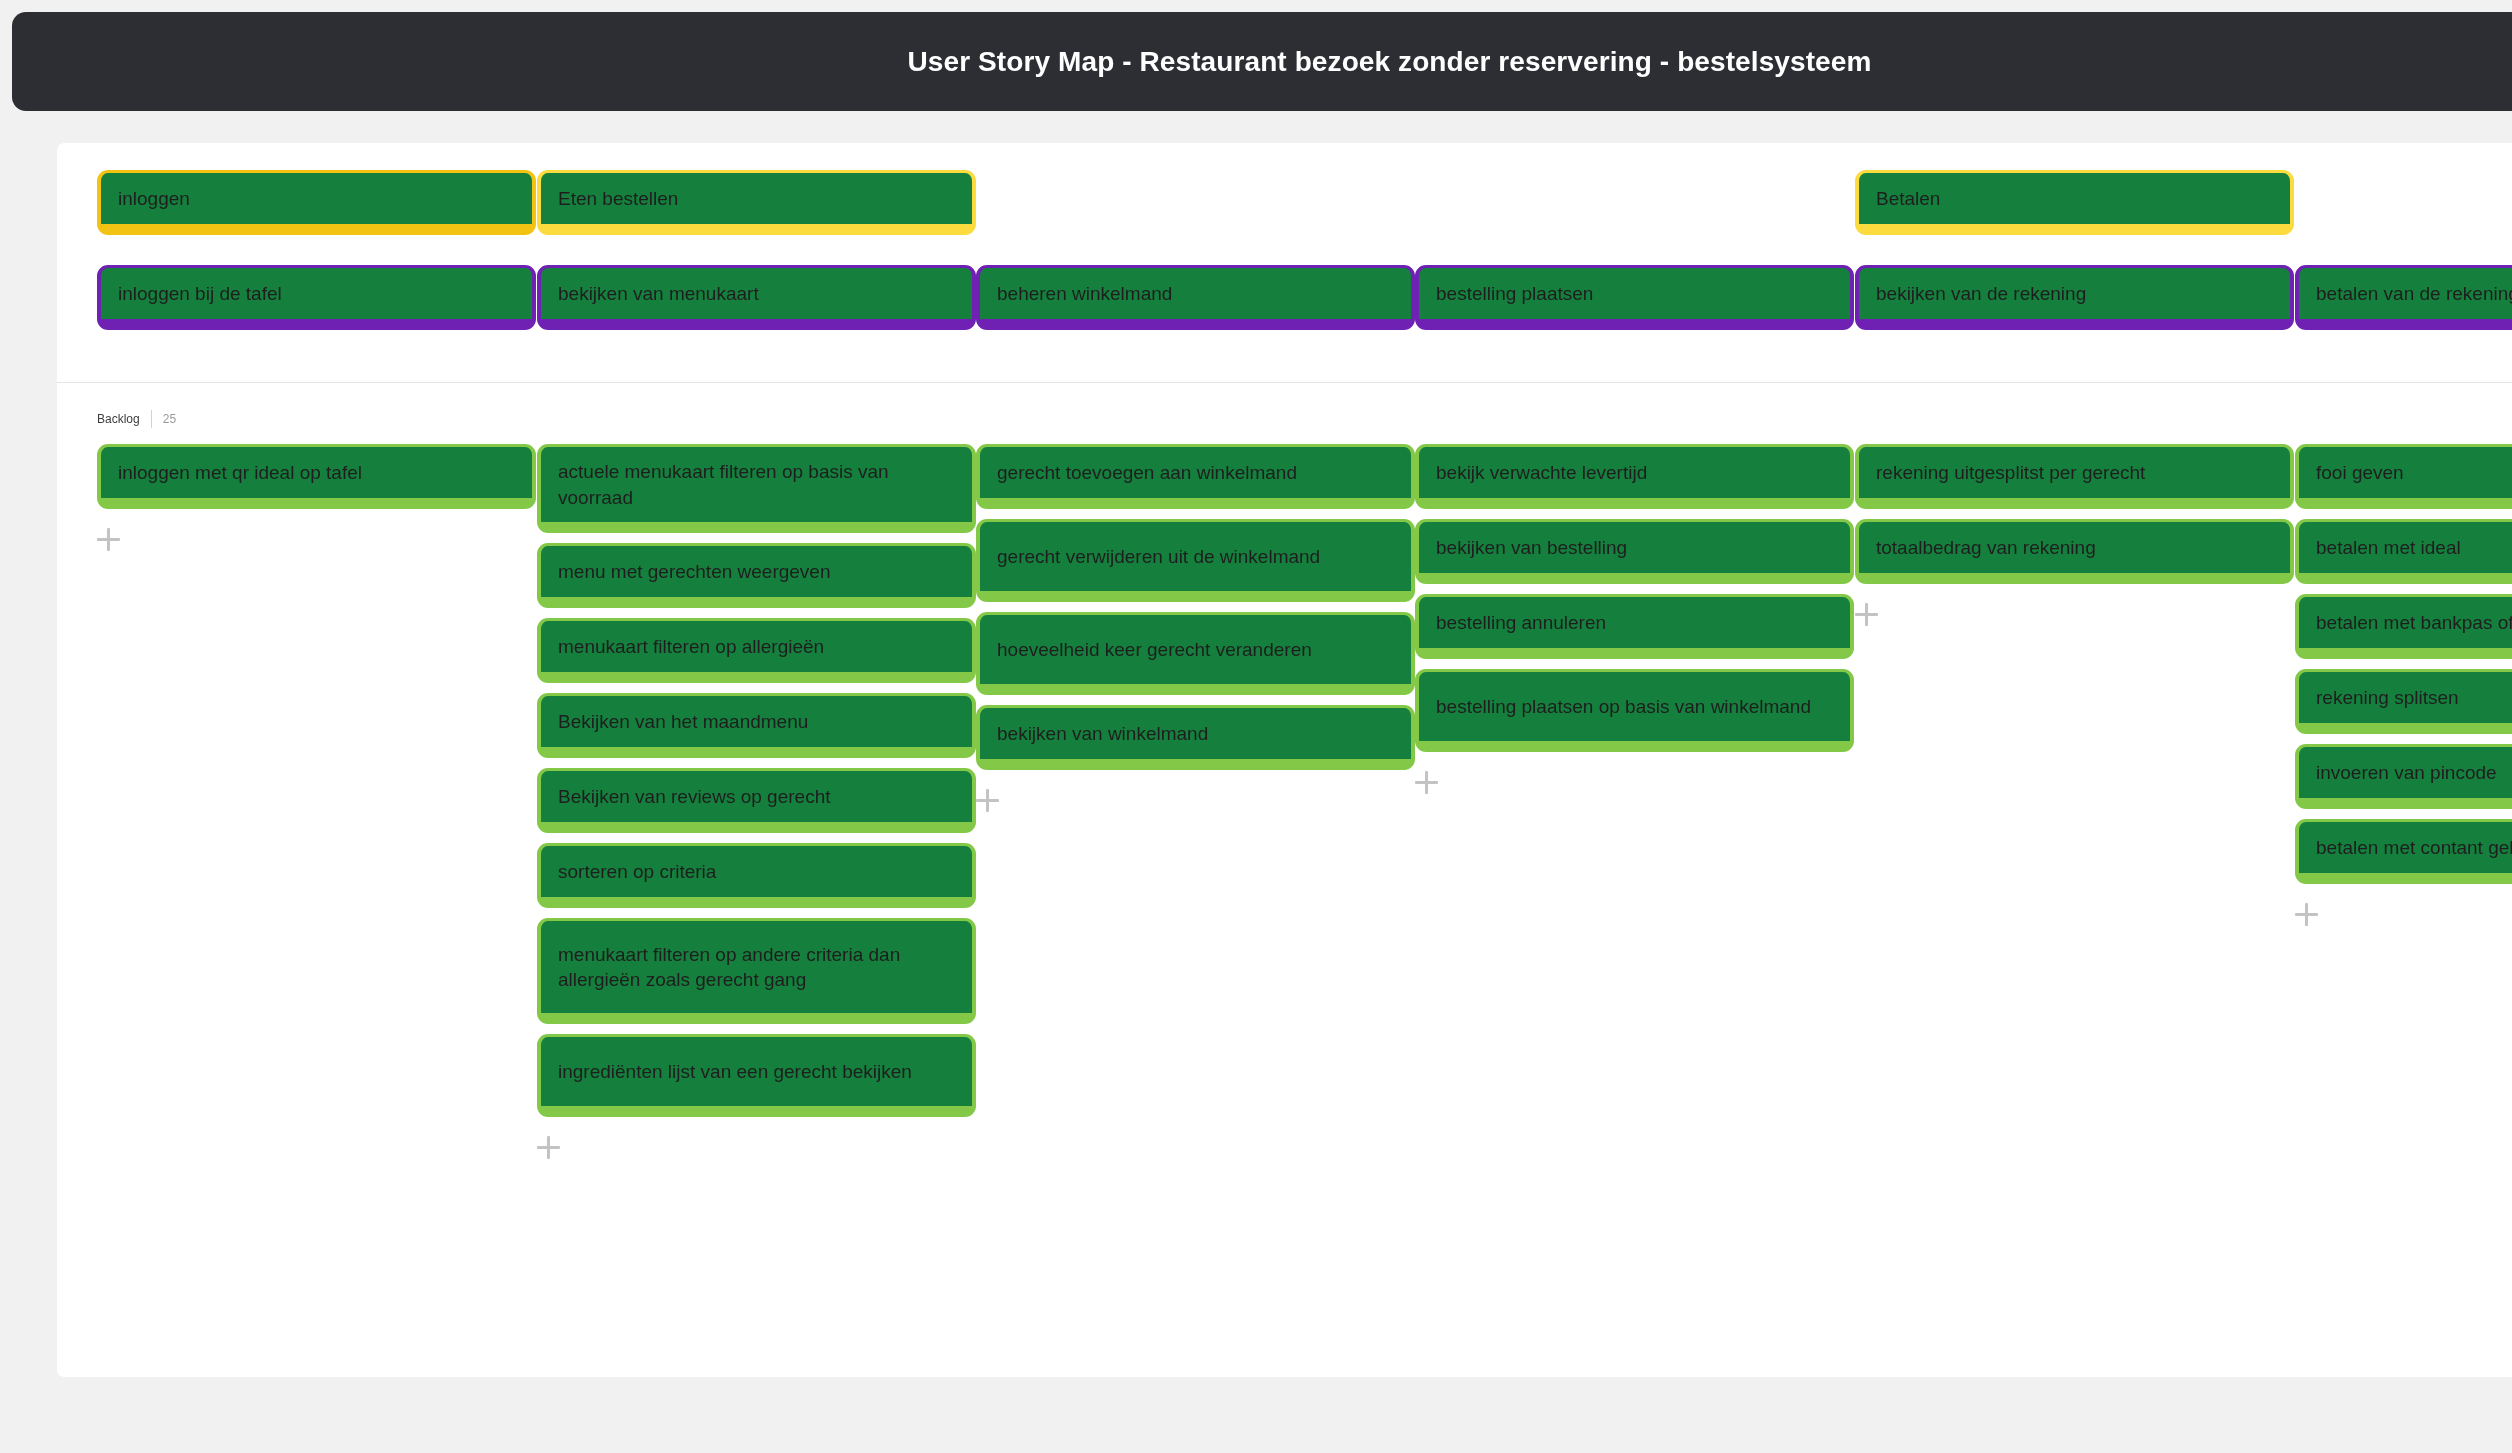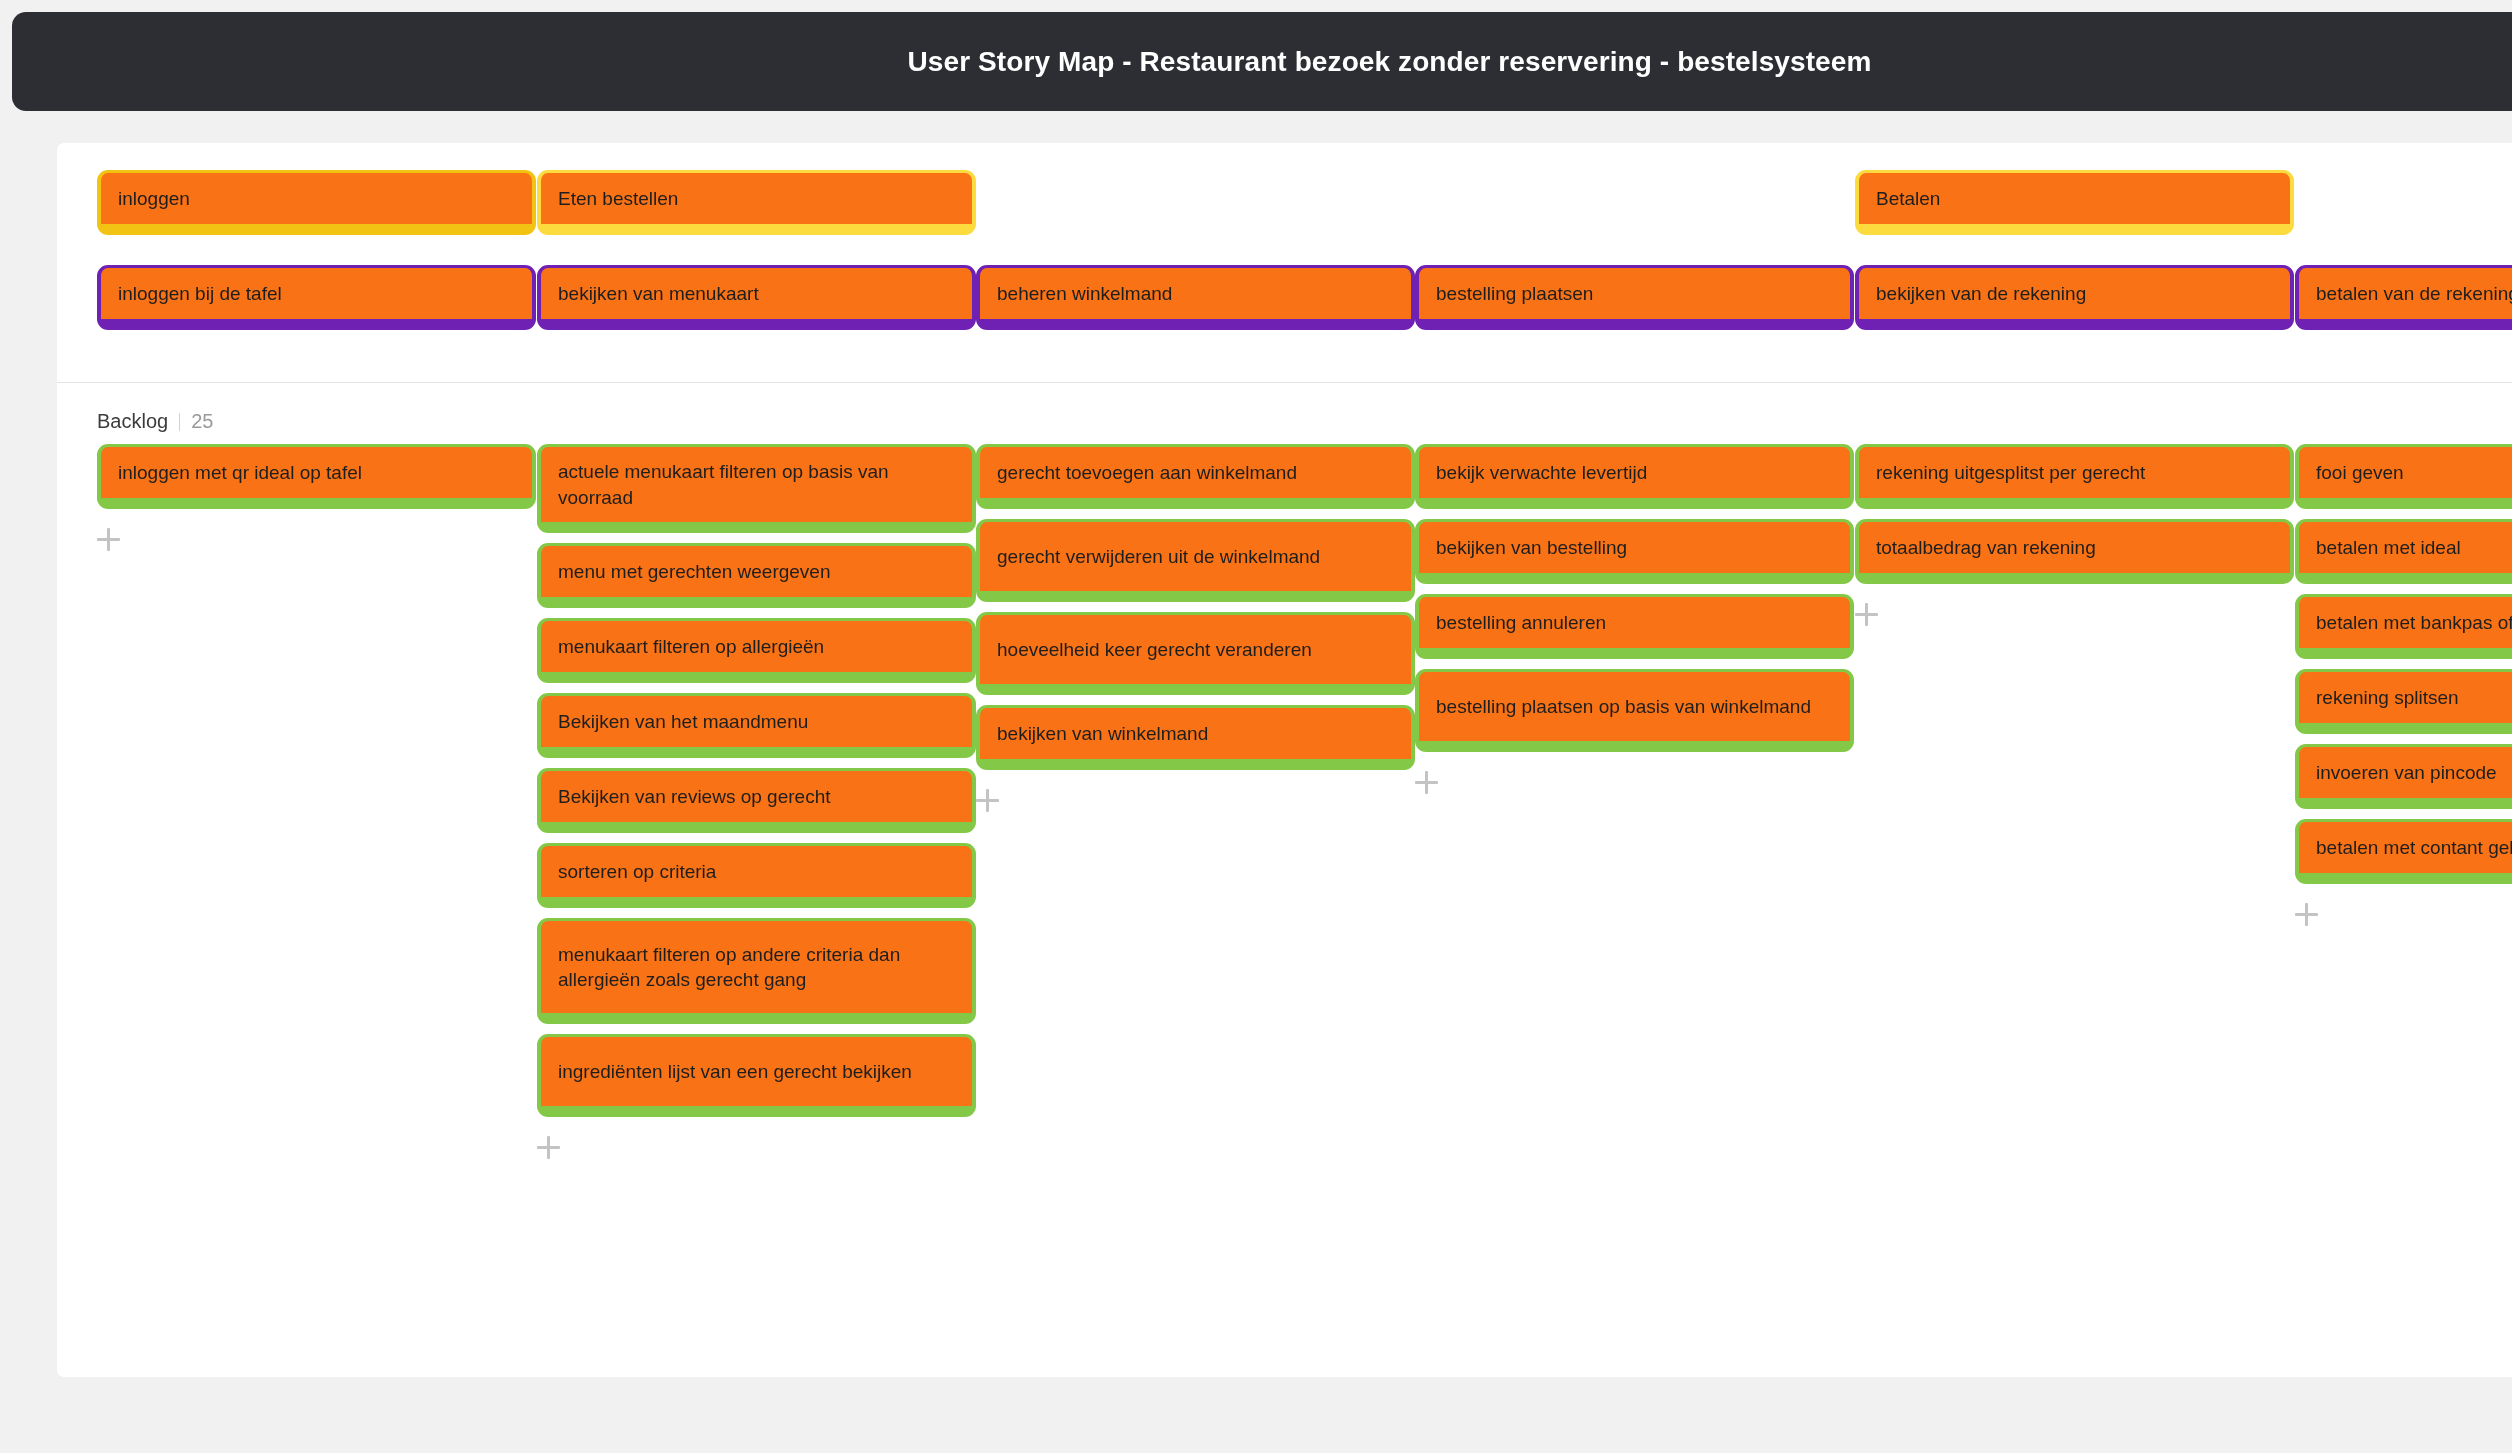--- a/index.html
+++ b/index.html
@@ -44,21 +44,21 @@
   .col.c0{left:0px;}
   .col.c1{left:440px;}
   .col.c2{left:879px;}
   .col.c3{left:1318px;}
   .col.c4{left:1758px;}
   .col.c5{left:2198px;}
 
   
   .card{
     position:relative;box-sizing:border-box;
-    background:#f97316;
+    background:#15803d;
     border-style:solid;
     border-width:3px 4.5px 11.6px 4.5px;
     border-radius:11px;
     display:flex;align-items:center;
     padding:12px 17px;
     font-size:19px;color:#1e1e1e;line-height:1.35;
   }
   .card .label{display:block;width:100%;}
 
   .card.epic{border-color:#f2c313;}
@@ -70,21 +70,21 @@
   .row-epic{position:absolute;top:27px;height:65px;width:100%;}
   .row-epic .card{height:65px;}
   .row-activity{position:absolute;top:122px;height:57px;width:100%;}
   .row-activity .card{height:65px;}
 
   
   .backlog{position:relative;padding-top:0;}
   .backlog-head{
     position:absolute;left:40px;top:27px;
     display:flex;align-items:center;gap:0;
-    font-size:20px;color:#3a3a3a;
+    font-size:12px;color:#3a3a3a;
   }
   .backlog-head .bl-name{color:#3c3c3c;}
   .backlog-head .divider{
     display:inline-block;width:1px;height:18px;background:#d2d2d2;
     margin:0 11px;
   }
   .backlog-head .bl-count{color:#9a9a9a;}
 
   .backlog-grid{position:absolute;left:40px;top:61px;right:0;height:904px;}
   .backlog-grid .col{top:0;}

